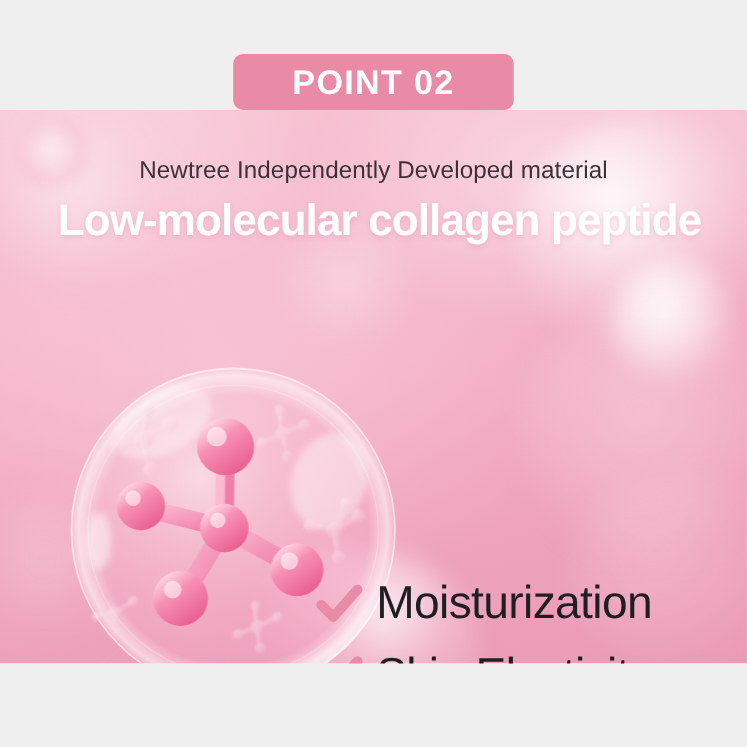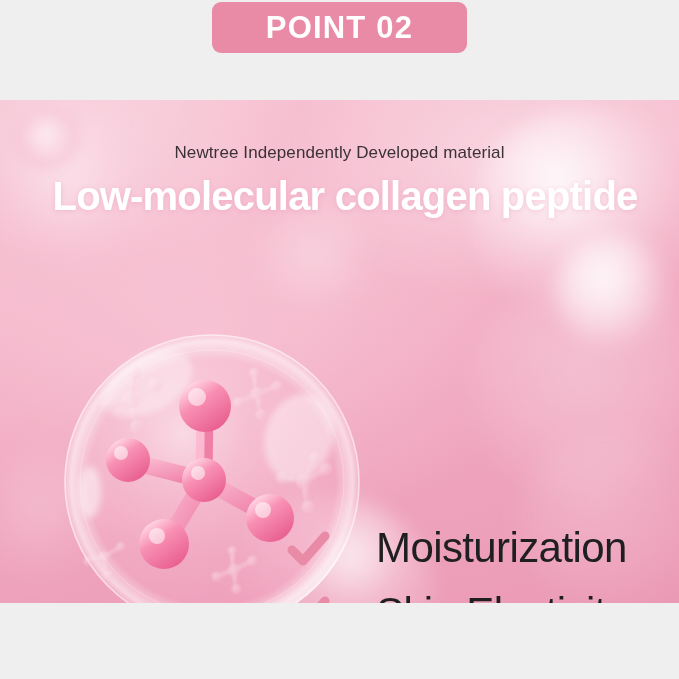--- a/index.html
+++ b/index.html
@@ -16,21 +16,21 @@
   }
 
   
   .top-strip {
     position: absolute;
     left: 0; top: 0;
     width: 679px;
     height: 100px;
     background: #efefef;
     display: flex;
-    align-items: flex-start;
+    align-items: flex-end;
     justify-content: center;
   }
   .point-badge {
     width: 255px;
     height: 51px;
     border-radius: 9px;
     background: #e98aa6;
     color: #ffffff;
     display: flex;
     align-items: center;
@@ -110,21 +110,21 @@
   
   .text-block {
     position: absolute;
     left: 0; top: 0;
     width: 679px;
     text-align: center;
     z-index: 6;
   }
   .eyebrow {
     margin-top: 44px;
-    font-size: 17px;
+    font-size: 22px;
     color: #3b3137;
     letter-spacing: 0.1px;
     line-height: 1;
   }
   .headline {
     margin-top: 14px;
     font-size: 40px;
     font-weight: bold;
     color: #ffffff;
     letter-spacing: -0.8px;
@@ -145,21 +145,20 @@
   .benefits {
     position: absolute;
     left: 286px;
     top: 415px;
     z-index: 7;
   }
   .benefit-row {
     display: flex;
     align-items: center;
     height: 65px;
-    gap: 34px;
   }
   .check-icon {
     width: 44px;
     height: 44px;
     flex: 0 0 44px;
     margin-right: 12px;
     margin-top: 2px;
   }
   .benefit-label {
     font-size: 42px;

